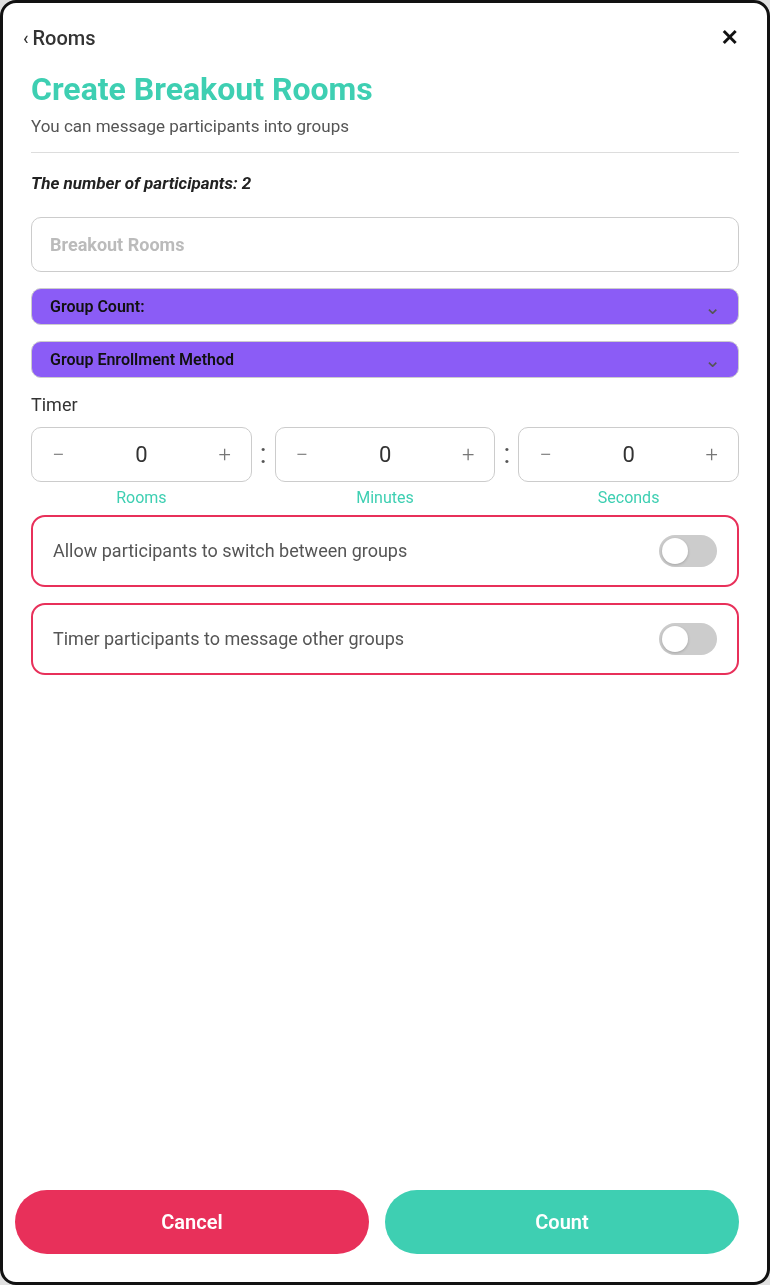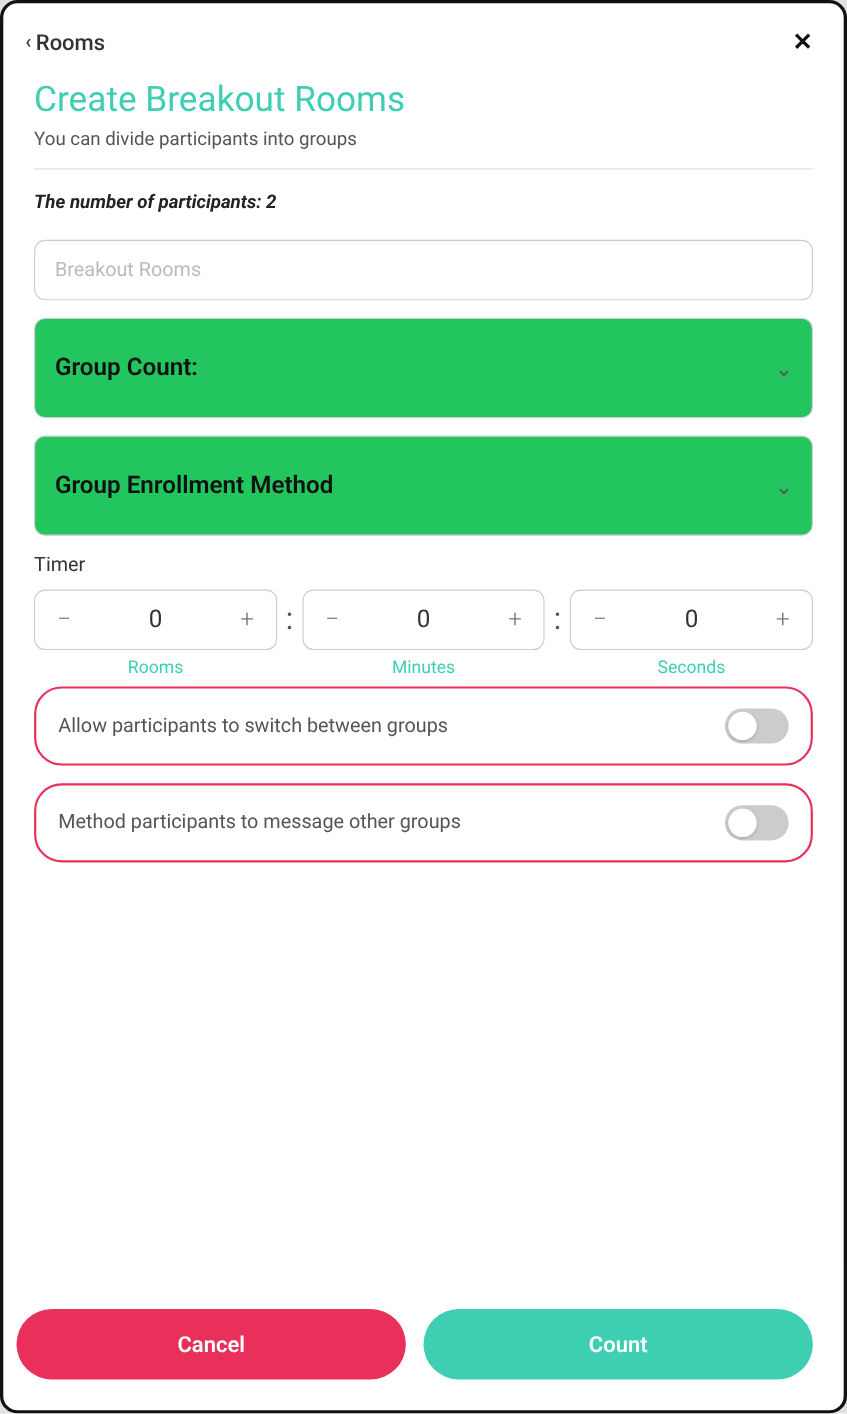--- a/index.html
+++ b/index.html
@@ -64,21 +64,21 @@
 
     .content {
       padding: 8px 28px 24px 28px;
       flex: 1;
       display: flex;
       flex-direction: column;
     }
 
     .page-title {
       font-size: 32px;
-      font-weight: 400;
+      font-weight: 700;
       color: #3ecfb2;
       margin-bottom: 8px;
     }
 
     .page-subtitle {
       font-size: 17px;
       color: #555;
       margin-bottom: 16px;
     }
 
@@ -103,41 +103,42 @@
     .input-field {
       width: 100%;
       border: 1.5px solid #ccc;
       border-radius: 10px;
       padding: 16px 18px;
       font-size: 18px;
       color: #bbb;
       margin-bottom: 16px;
       outline: none;
       background: #fff;
+      font-weight: bold;
     }
 
     .input-field::placeholder {
       color: #bbb;
     }
 
     .select-wrapper {
       position: relative;
       margin-bottom: 16px;
     }
 
     .select-wrapper select {
       width: 100%;
       border: 1.5px solid #ccc;
       border-radius: 10px;
-      padding: 32px 18px;
-      font-size: 22px;
+      padding: 8px 18px;
+      font-size: 16px;
       color: #111;
       font-weight: 600;
       outline: none;
-      background: #22c55e;
+      background: #8b5cf6;
       appearance: none;
       cursor: pointer;
     }
 
     .select-arrow {
       position: absolute;
       right: 18px;
       top: 50%;
       transform: translateY(-50%);
       pointer-events: none;
@@ -200,21 +201,21 @@
     }
 
     .timer-unit-label {
       font-size: 16px;
       color: #3ecfb2;
       margin-top: 6px;
     }
 
     .toggle-section {
       border: 2.5px solid #e8305a;
-      border-radius: 25px;
+      border-radius: 14px;
       padding: 18px 20px;
       margin-bottom: 16px;
       display: flex;
       align-items: center;
       justify-content: space-between;
       background: #fff;
     }
 
     .toggle-label {
       font-size: 18px;
@@ -311,21 +312,21 @@
       <span>Rooms</span>
     </button>
     <button class="close-btn">
       <span>✕</span>
     </button>
   </div>
 
   <div class="content">
 
     <h1 class="page-title">Create Breakout Rooms</h1>
-    <p class="page-subtitle">You can divide participants into groups</p>
+    <p class="page-subtitle">You can message participants into groups</p>
 
     <div class="divider"></div>
 
     <div class="info-section">
       <p class="info-text">The number of participants: 2</p>
     </div>
 
     <input class="input-field" type="text" placeholder="Breakout Rooms" style="">
 
     <div class="select-wrapper">
@@ -380,21 +381,21 @@
 
     <div class="toggle-section">
       <span class="toggle-label">Allow participants to switch between groups</span>
       <label class="toggle">
         <input type="checkbox" style="">
         <span class="toggle-slider"></span>
       </label>
     </div>
 
     <div class="toggle-section">
-      <span class="toggle-label">Method participants to message other groups</span>
+      <span class="toggle-label">Timer participants to message other groups</span>
       <label class="toggle">
         <input type="checkbox" style="">
         <span class="toggle-slider"></span>
       </label>
     </div>
 
   </div>
 
   <div class="footer-buttons">
     <button class="cancel-btn">Cancel</button>

